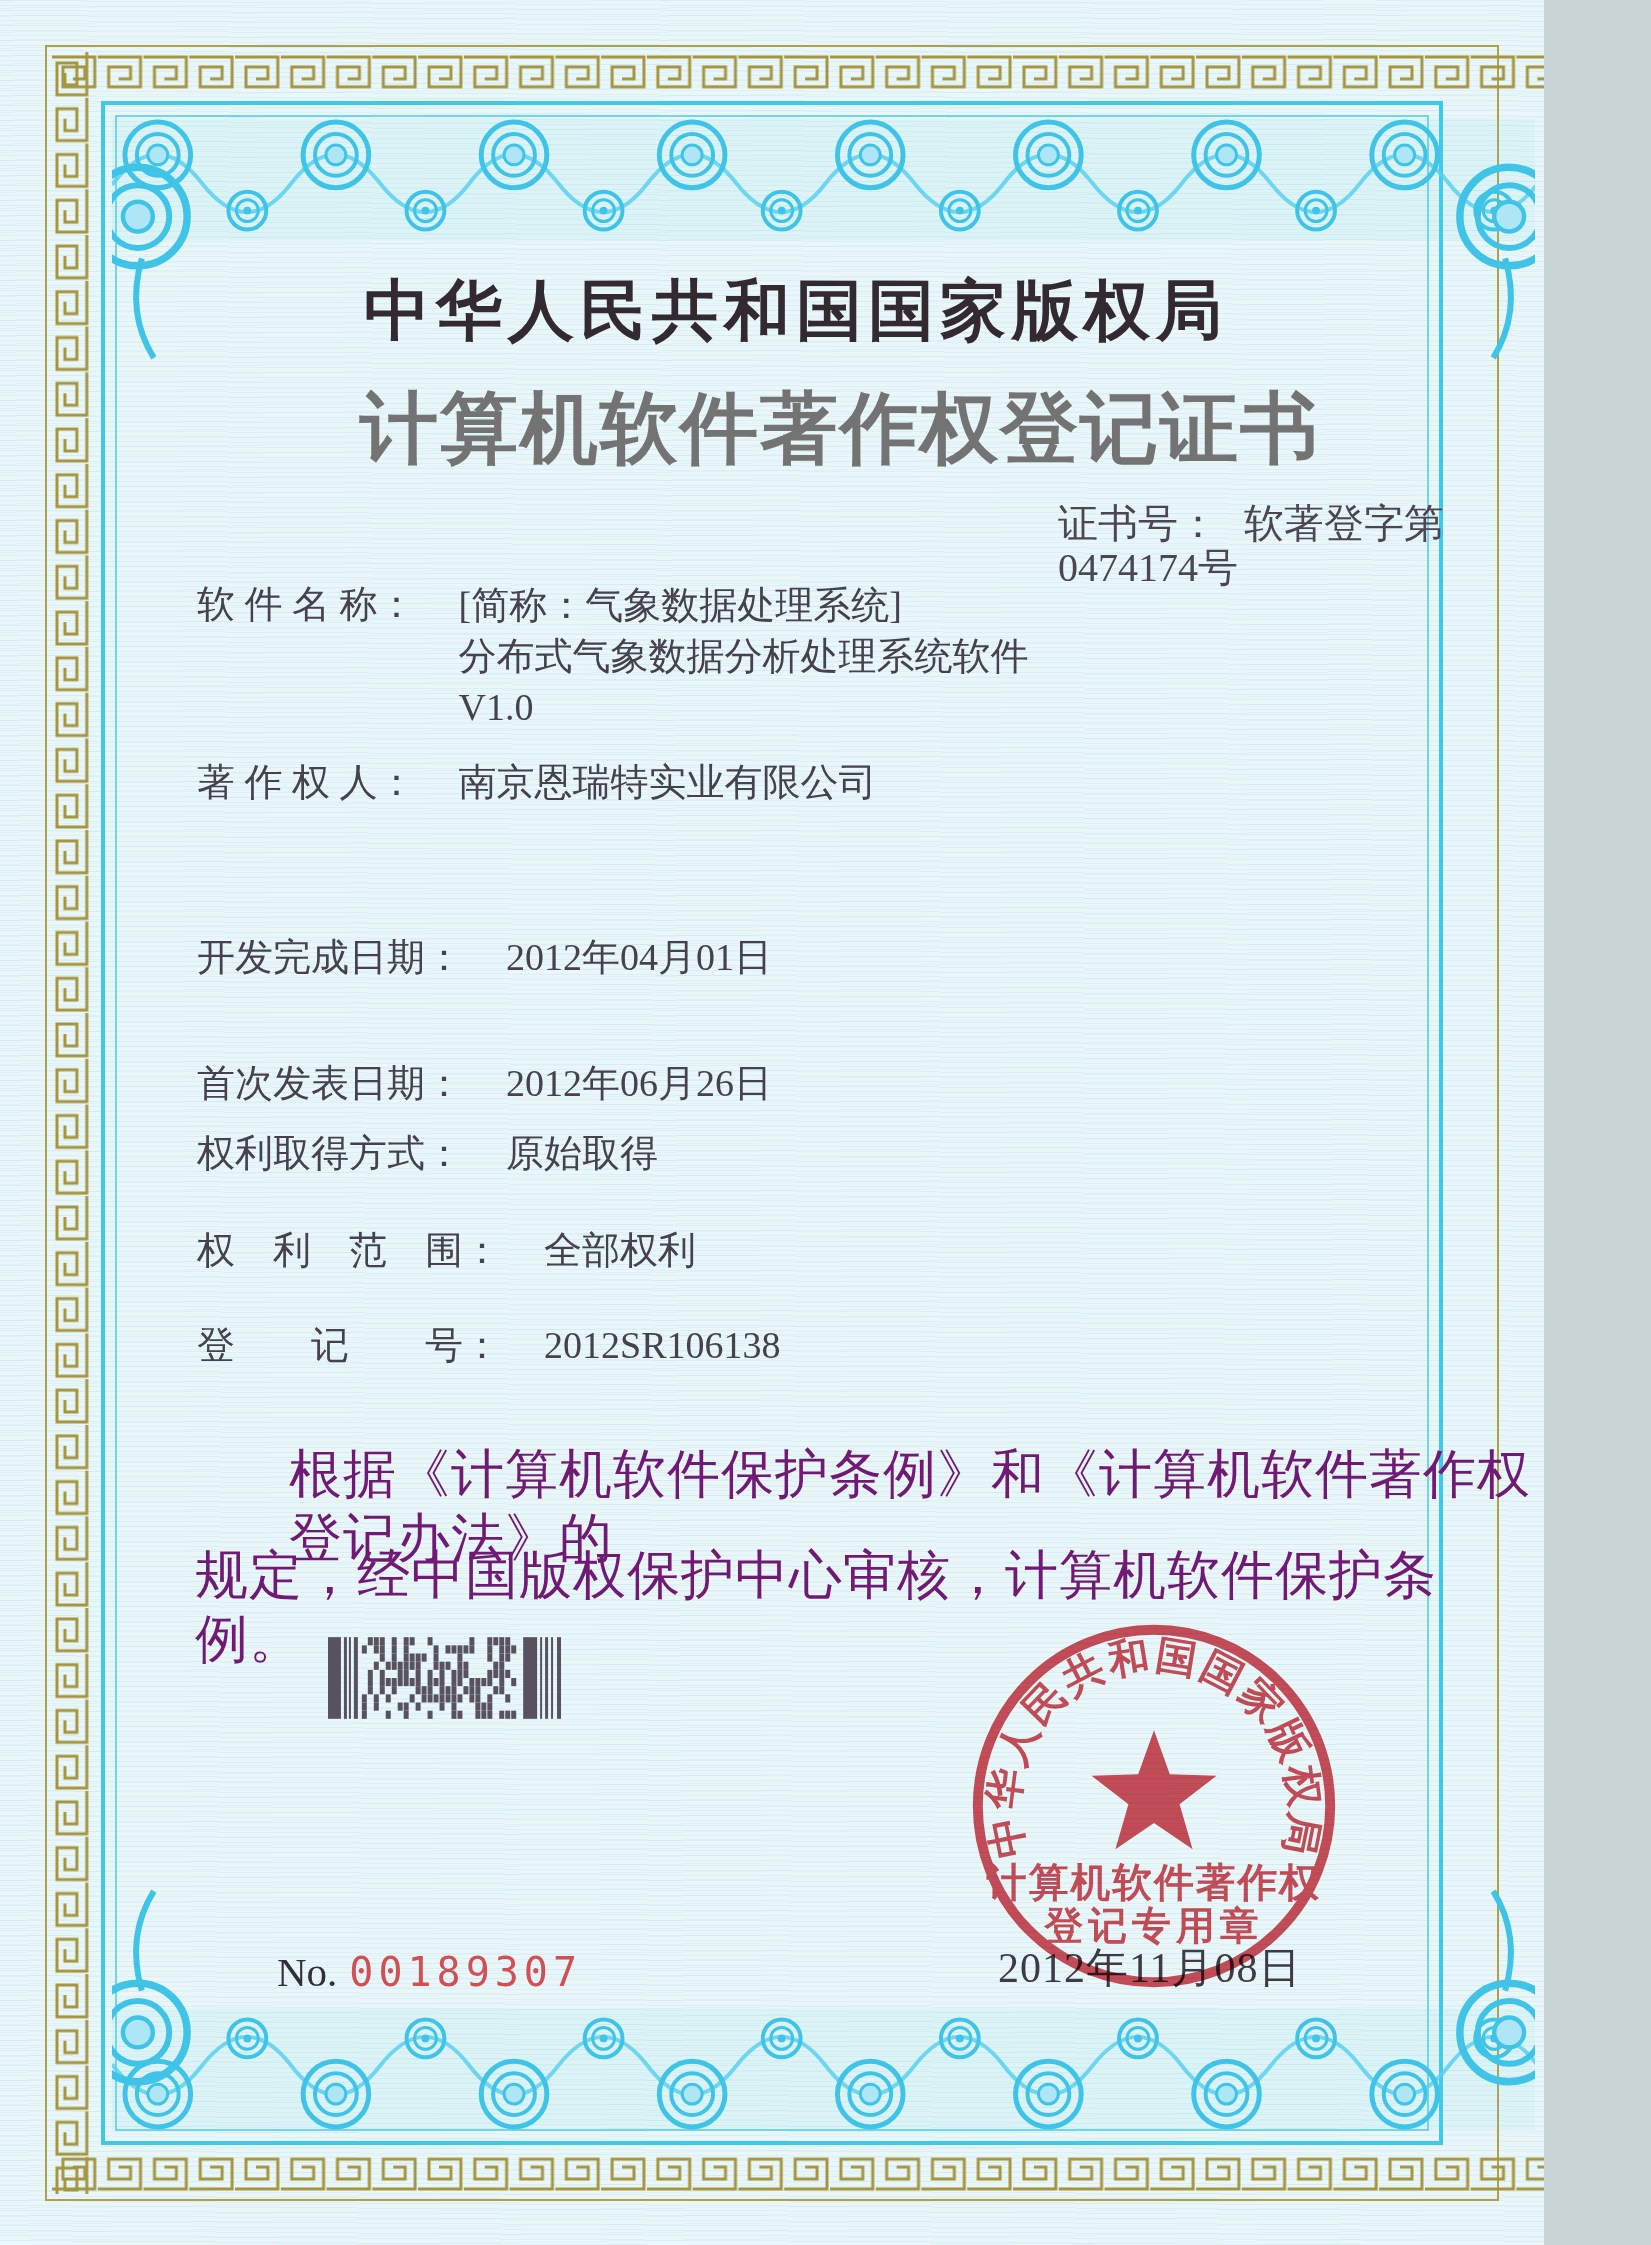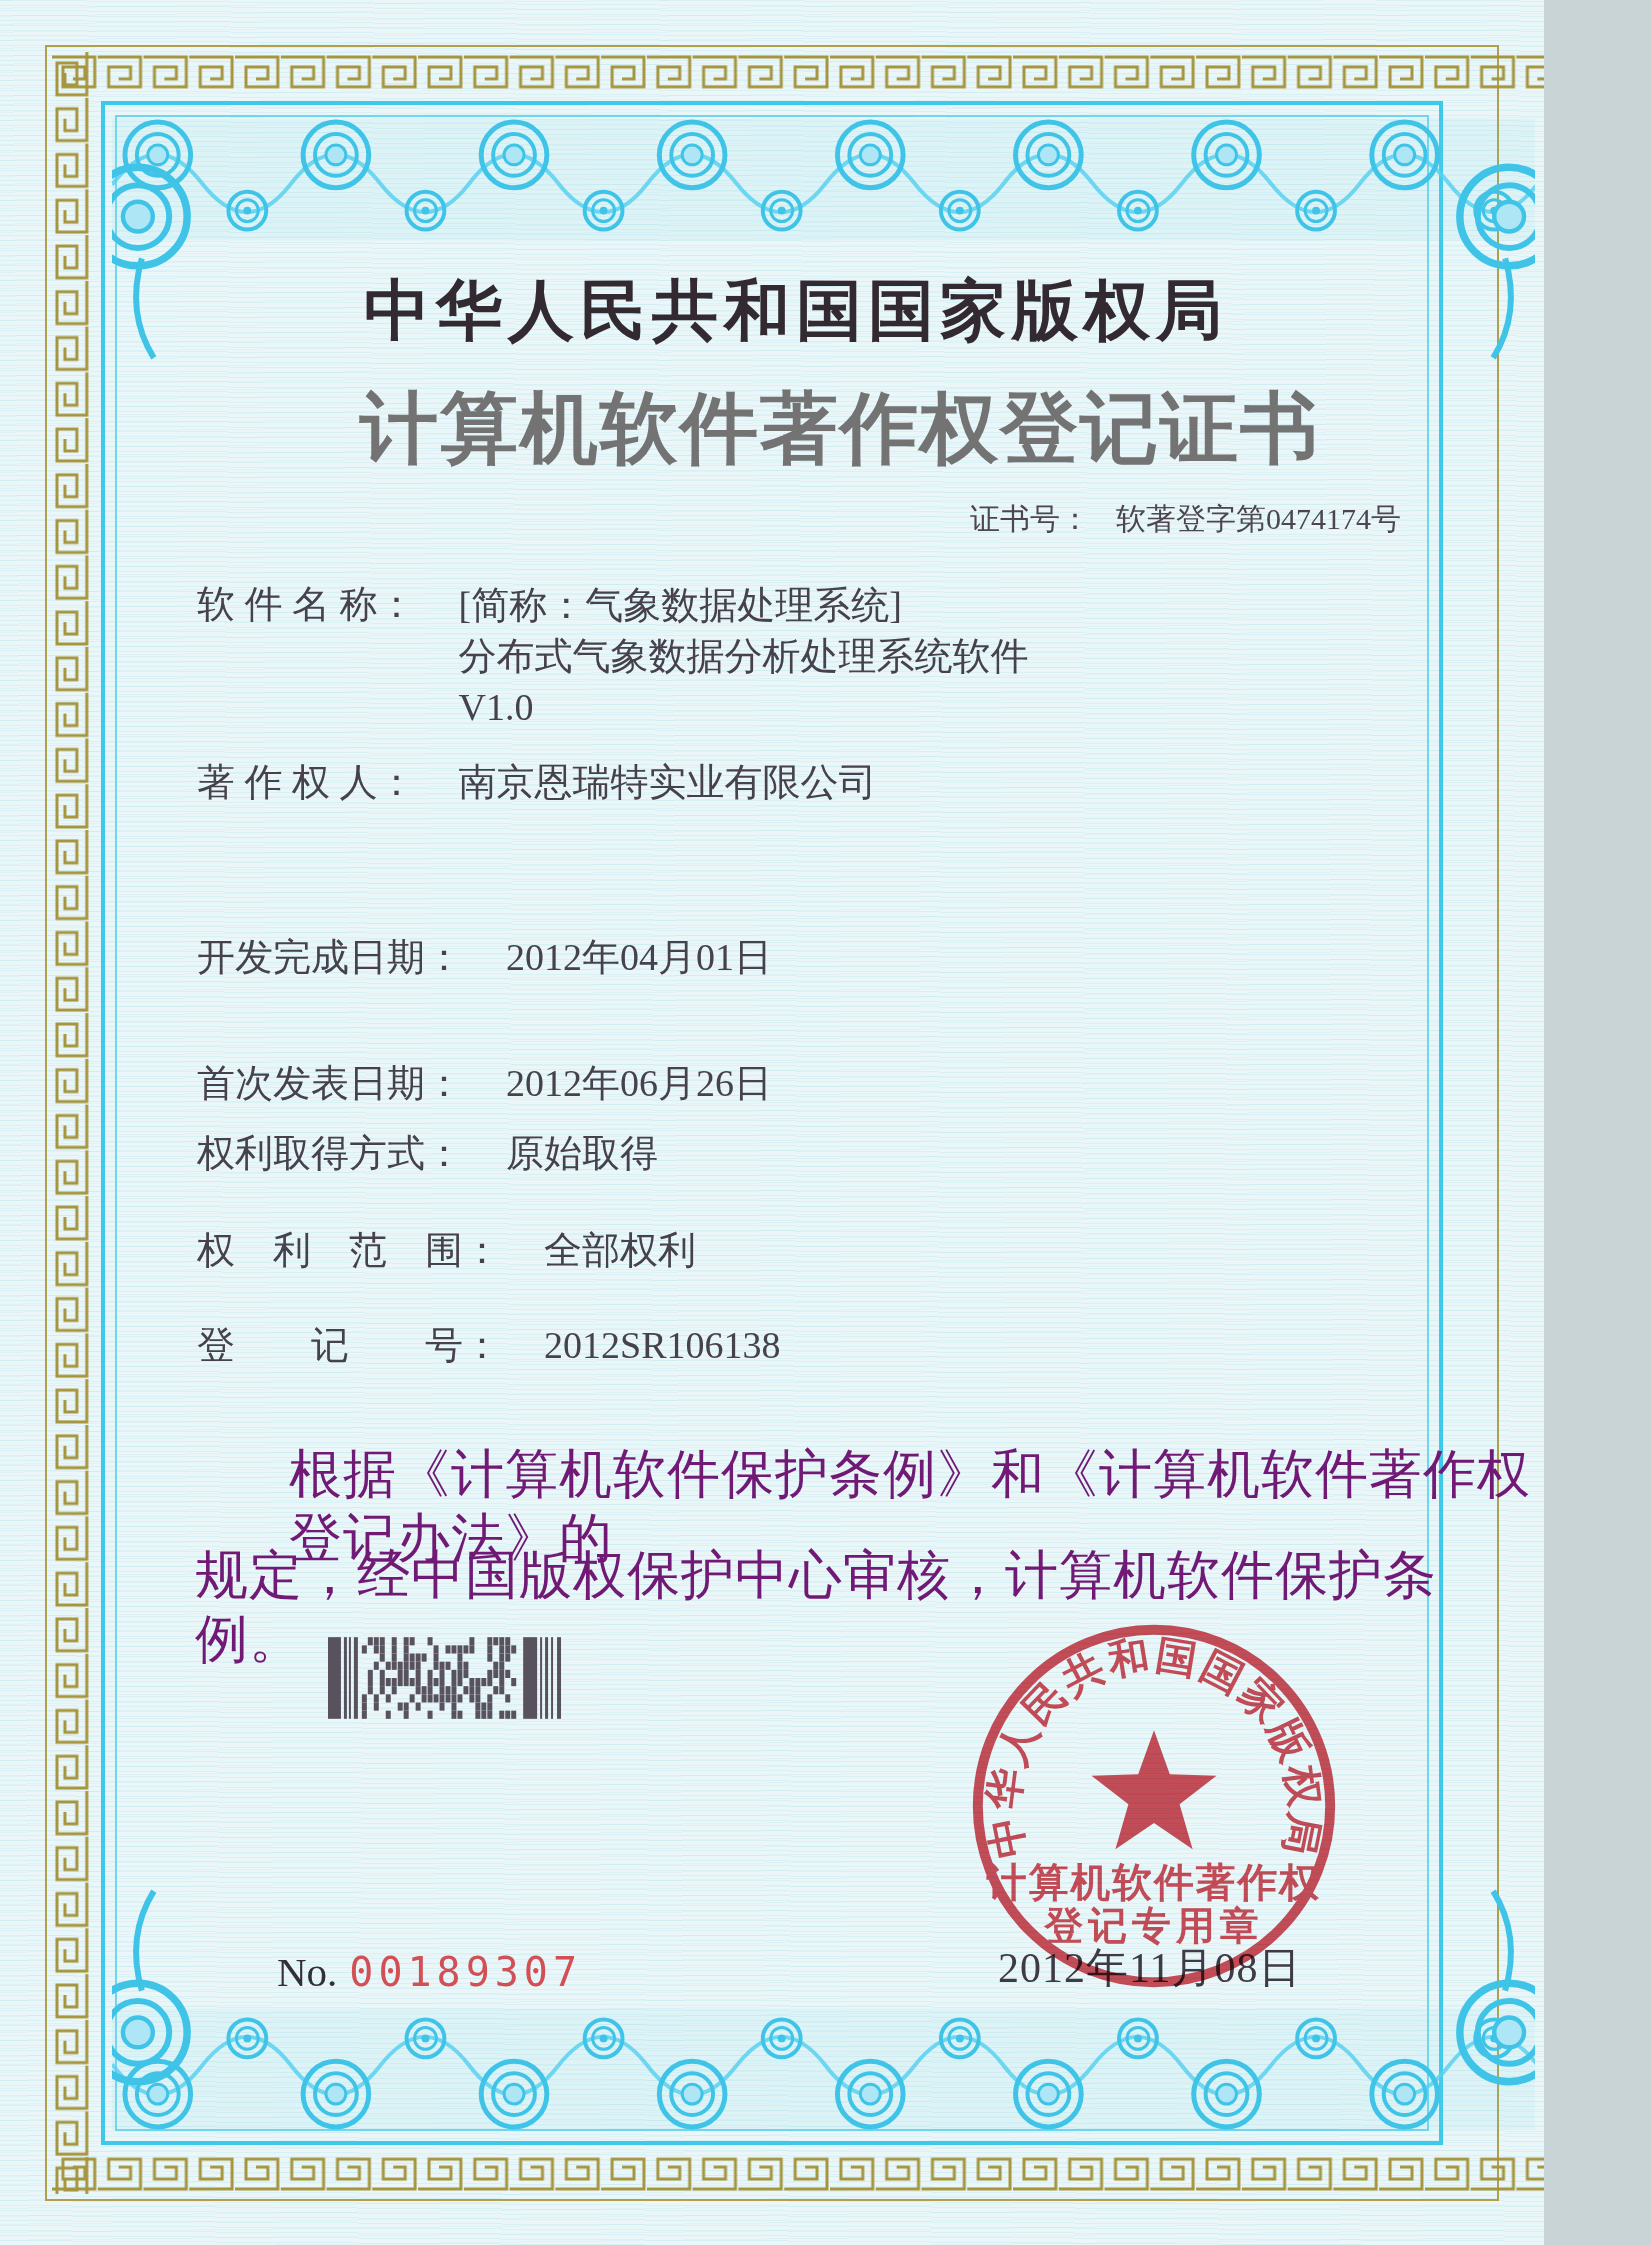--- a/index.html
+++ b/index.html
@@ -23,21 +23,21 @@
   #frieze-bottom{top:1879px;transform:scaleY(-1);}
 
   .authority{
     position:absolute;left:0;top:275px;width:1592px;text-align:center;
     font-size:66px;font-weight:700;letter-spacing:6px;color:#332a31;line-height:1.1;
   }
   .cert-title{
     position:absolute;left:0;top:386px;width:1592px;text-align:center;
     font-size:78px;font-weight:700;letter-spacing:2px;color:#737373;line-height:1.1;margin-left:44px;
   }
-  .cert-no{position:absolute;left:970px;top:502px;font-size:30px;color:#4b4650;line-height:1.1;}
+  .cert-no{position:absolute;left:1058px;top:502px;font-size:40px;color:#4b4650;line-height:1.1;}
   .cert-no .gap{display:inline-block;width:26px;}
 
   .row{position:absolute;left:197px;display:flex;font-size:38px;color:#46424d;line-height:1.28;gap:43px;}
   .row .lbl{flex:0 0 auto;min-width:195px;white-space:pre;}
   .row .val{white-space:pre;}
   .val-lines div{line-height:51px;}
 
   .stmt{position:absolute;font-size:53px;color:#701a75;letter-spacing:1px;line-height:1.2;}
   .stmt-l1{left:289px;top:1443px;}
   .stmt-l2{left:195px;top:1544px;}

